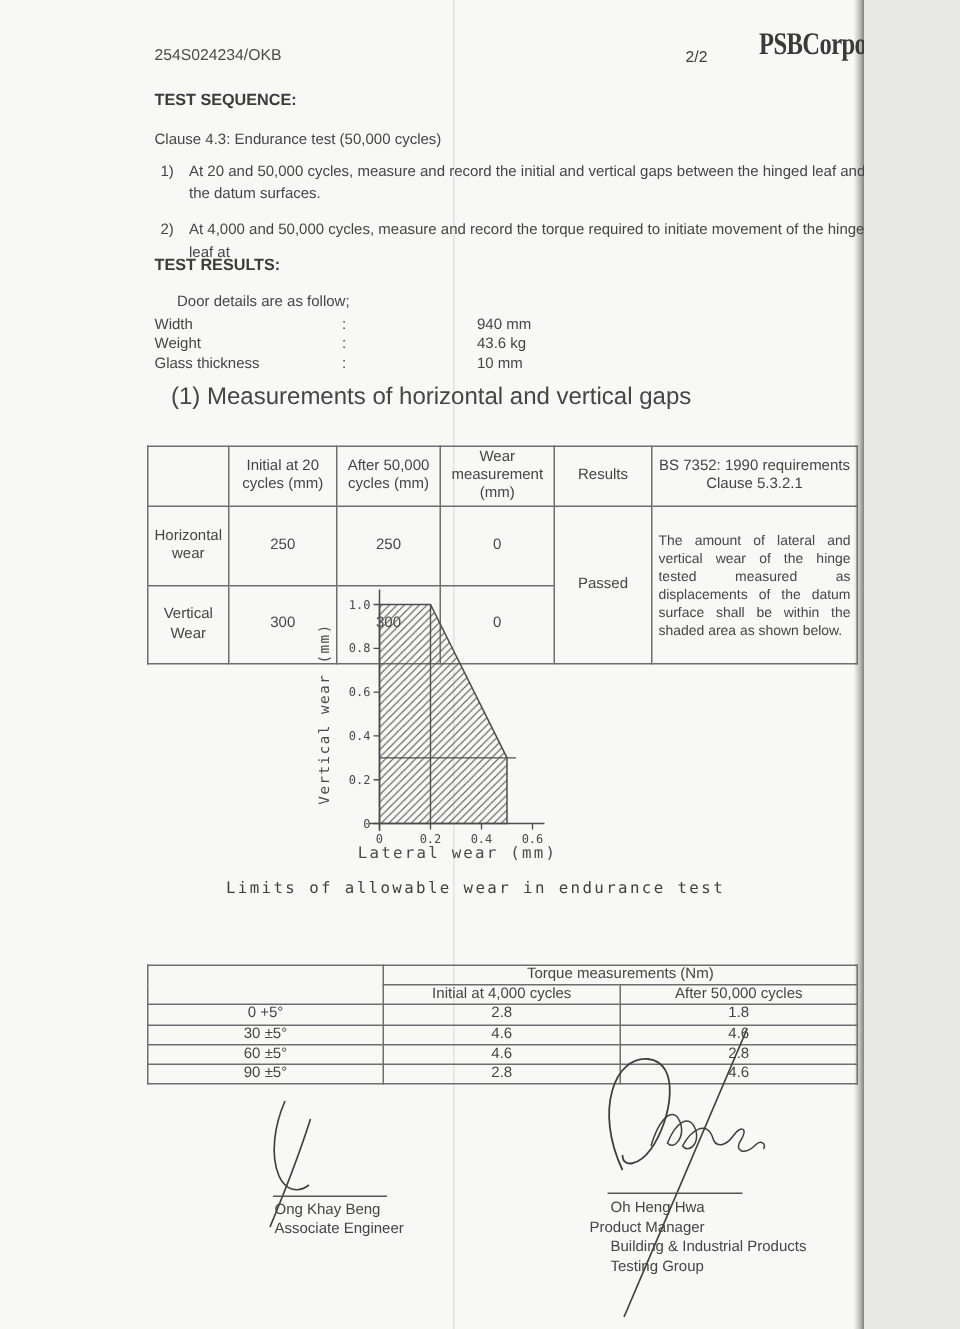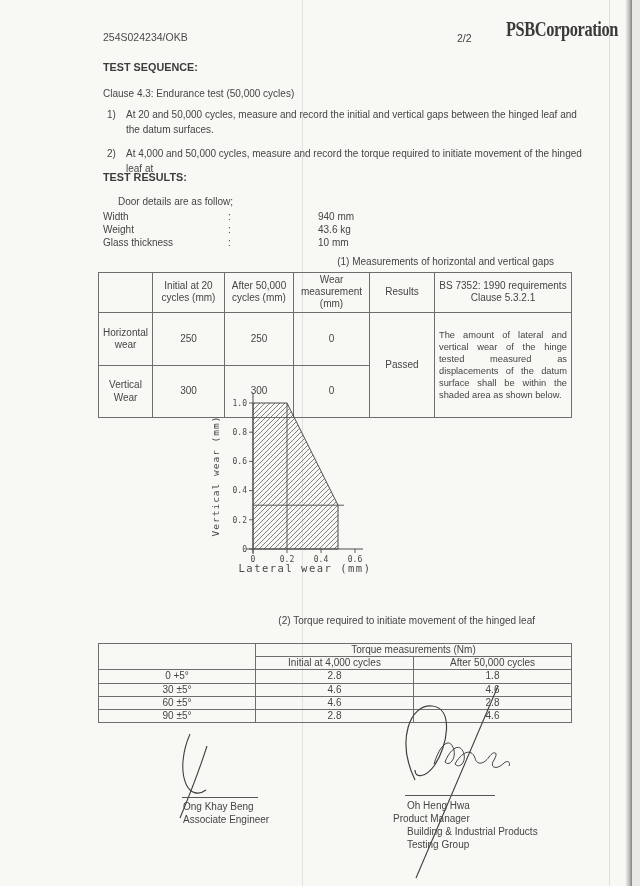--- a/index.html
+++ b/index.html
@@ -1,17 +1,17 @@
 <!DOCTYPE html>
 <html><head>
 <meta charset="utf-8">
 <style>
   html,body { margin:0; padding:0; background:#e8e8e6; }
   .page {
-    position:relative; width:632px; height:886px; overflow:hidden;
+    position:relative; width:576px; height:886px; overflow:hidden;
     background:#f8f8f5;
     font-family:"Liberation Sans", sans-serif;
     color:#404040;
     font-size:10px;
   }
   .abs { position:absolute; }
 
   
   .crease { position:absolute; top:0; width:1px; height:886px; background:rgba(150,150,150,.22); }
   .edge-shadow { position:absolute; top:0; right:0; width:7px; height:886px;
@@ -25,27 +25,27 @@
   .heading { font-weight:bold; font-size:10.8px; color:#3c3c3c; }
   .bodytext { font-size:10px; color:#454545; }
 
   .listitem { display:flex; width:478px; line-height:1.45; }
   .listnum { width:19px; flex:none; }
 
   .door-row { display:flex; line-height:13px;gap:48px; }
   .door-label { width:77px; flex:none; }
   .door-colon { width:42px; flex:none; }
 
-  .caption { text-align:right; font-size:10px; color:#454545; }
+  .caption { text-align:left; font-size:16px; color:#454545; }
 
   table { border-collapse:collapse; table-layout:fixed; }
   .t1, .t2 { position:absolute; left:98px; width:473px; }
   .t1 td, .t2 td { border:1px solid #6e6e6e; text-align:center; vertical-align:middle;
                    font-size:10px; color:#454545; padding:1px 2px; line-height:1.22; overflow:hidden; }
-  .t1 { top:272px; }
+  .t1 { top:297px; }
   .t1 .hdr td { height:36px; }
   .t1 .r1 td { height:32px; }
   .t1 .r2 td { height:31px; }
   .t1 .req { text-align:justify; font-size:9.3px; padding:16px 4px; line-height:1.3; vertical-align:top; }
   .t2 { top:643px; }
   .t2 td { height:12px; padding:0 2px; }
 
   .chart-caption { left:92px; top:586px; width:450px; text-align:center;
      font-family:"DejaVu Sans Mono", monospace; font-size:10.5px; letter-spacing:1.6px; color:#3f3f3f; }
   .cap2 { left:95px; top:615px; width:440px; }
@@ -170,22 +170,22 @@
         <line x1="82" y1="161" x2="82" y2="15" stroke="#4d4d4d" stroke-width="0.9"></line>
         <line x1="48" y1="117.2" x2="138.95" y2="117.2" stroke="#4d4d4d" stroke-width="0.9"></line>
       </g>
 
     <line x1="48" y1="5" x2="48" y2="166" stroke="#4d4d4d" stroke-width="1"></line>
     <line x1="41" y1="161" x2="158" y2="161" stroke="#4d4d4d" stroke-width="1"></line>
     <text transform="rotate(-90 14 88)" x="14" y="88" text-anchor="middle" style="font-family:'DejaVu Sans Mono',monospace; font-size:9.5px; letter-spacing:1px;">Vertical wear (mm)</text>
     <text x="100" y="184" text-anchor="middle" style="font-family:'DejaVu Sans Mono',monospace; font-size:10.5px; letter-spacing:1.5px;">Lateral wear (mm)</text>
   </svg>
 
-
-  <div class="abs caption cap2">(2) Torque required to initiate movement of the hinged leaf</div>
+  <div class="abs chart-caption">Limits of allowable wear in endurance test</div>
+
 
   <table class="t2">
     <colgroup>
         <col style="width:157px">
         <col style="width:158px">
         <col style="width:158px">
       </colgroup>
     <tbody>
         <tr>
       <td rowspan="2"></td>

